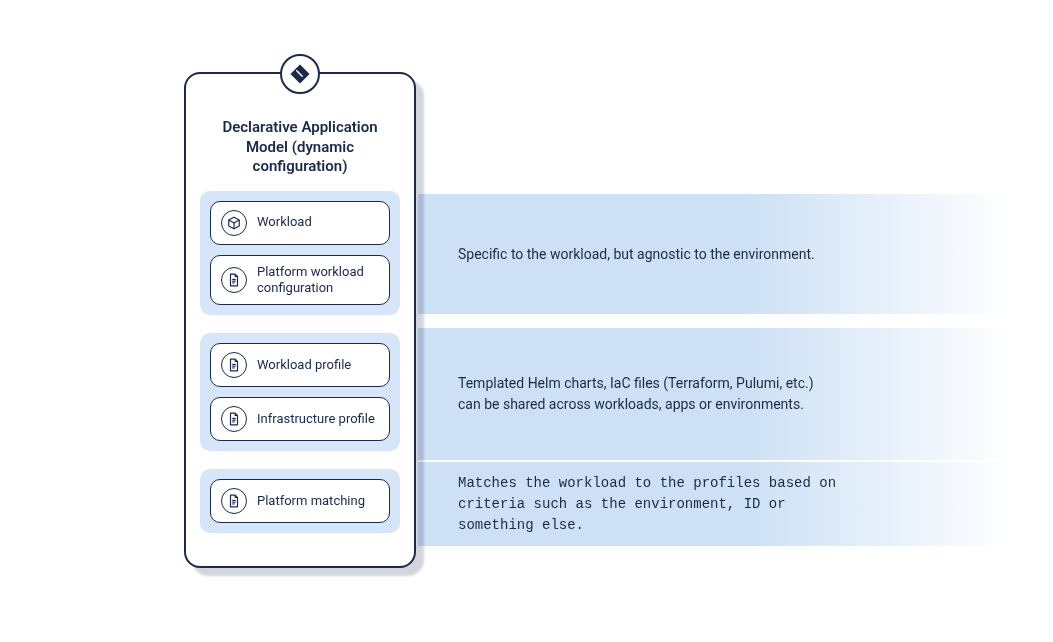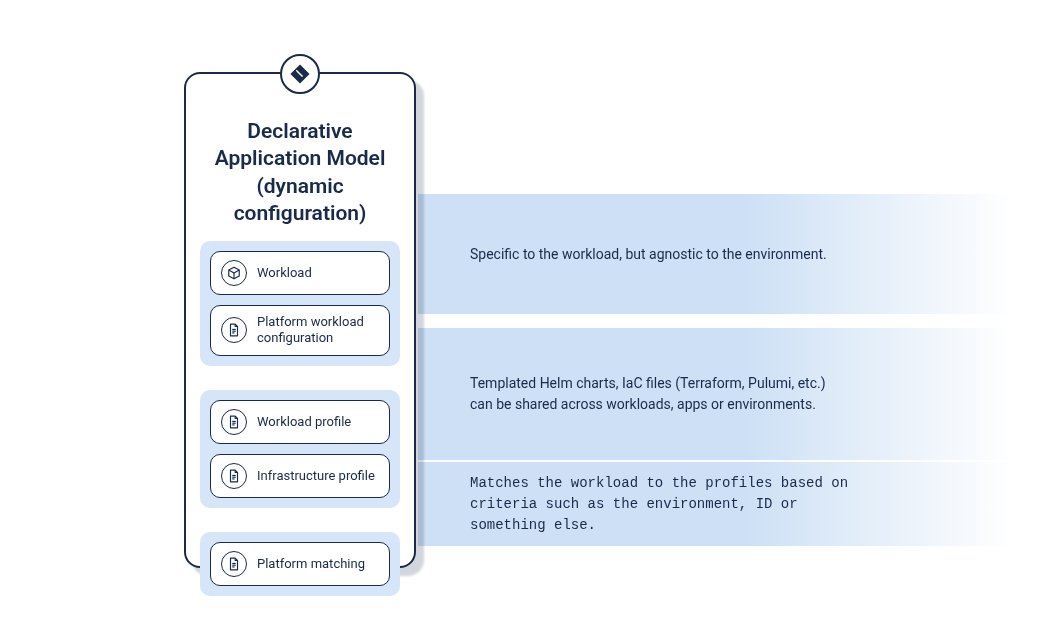--- a/index.html
+++ b/index.html
@@ -49,25 +49,25 @@
     border: 2px solid #1a2a4a;
     border-radius: 50%;
     display: flex;
     align-items: center;
     justify-content: center;
   }
   .card-title {
     text-align: center;
     color: #1a2a4a;
     font-weight: 600;
-    font-size: 21px;
+    font-size: 15px;
     line-height: 1.3;
     padding: 0 8px 14px 8px;
   }
-  .groups { display: flex; flex-direction: column; gap: 24px; }
+  .groups { display: flex; flex-direction: column; gap: 18px; }
   .group {
     background: #d6e5f7;
     border-radius: 10px;
     padding: 10px;
     display: flex;
     flex-direction: column;
     gap: 10px;
   }
   .pill {
     background: #fff;
@@ -92,21 +92,21 @@
     line-height: 1.25;
   }
 
   .band {
     position: absolute;
     left: 418px;
     right: 40px;
     display: flex;
     align-items: center;
     background: linear-gradient(to right, #cde0f5 0%, #cde0f5 55%, rgba(205,224,245,0) 100%);
-    padding-left: 52px;
+    padding-left: 40px;
     padding-right: 40px;
   }
   .band span {
     color: #1a2a4a;
     font-size: 14px;
     line-height: 1.5;
     max-width: 380px;
   }
   .band1 { top: 194px; height: 120px; }
   .band2 { top: 328px; height: 132px; }

